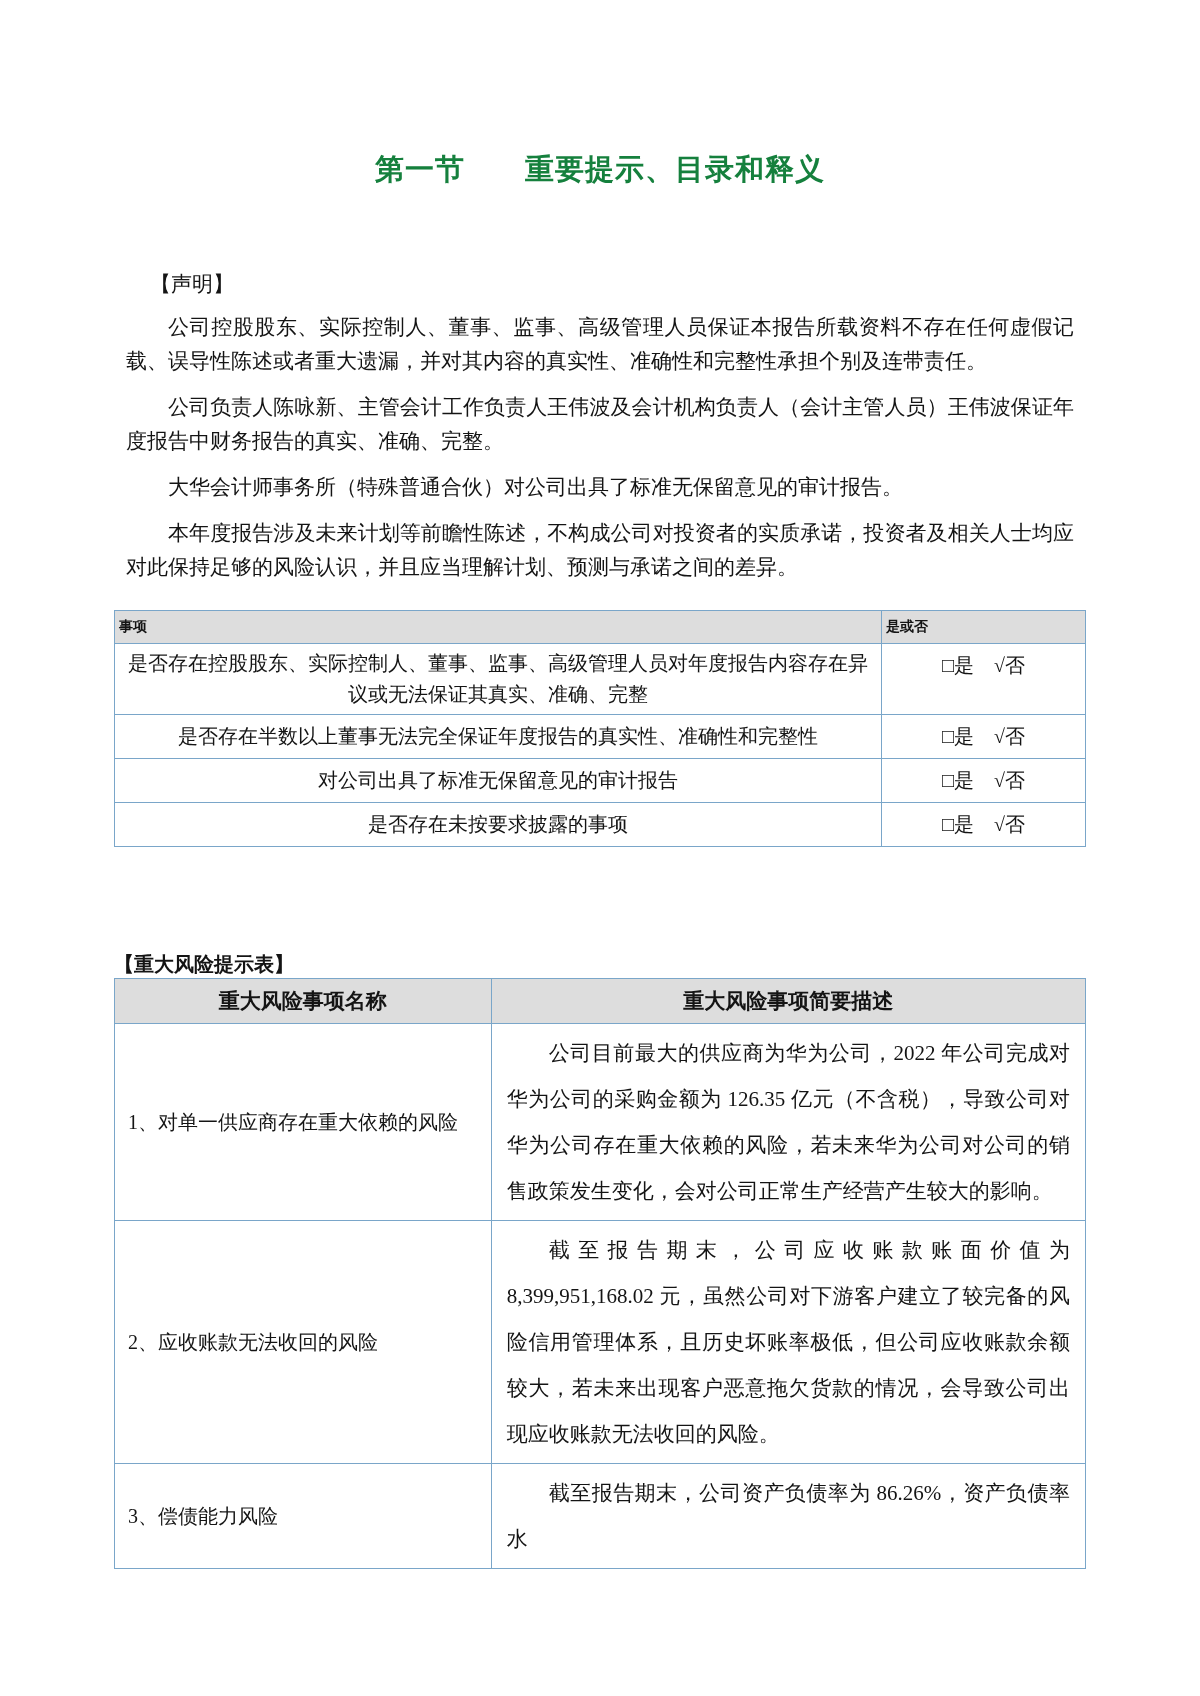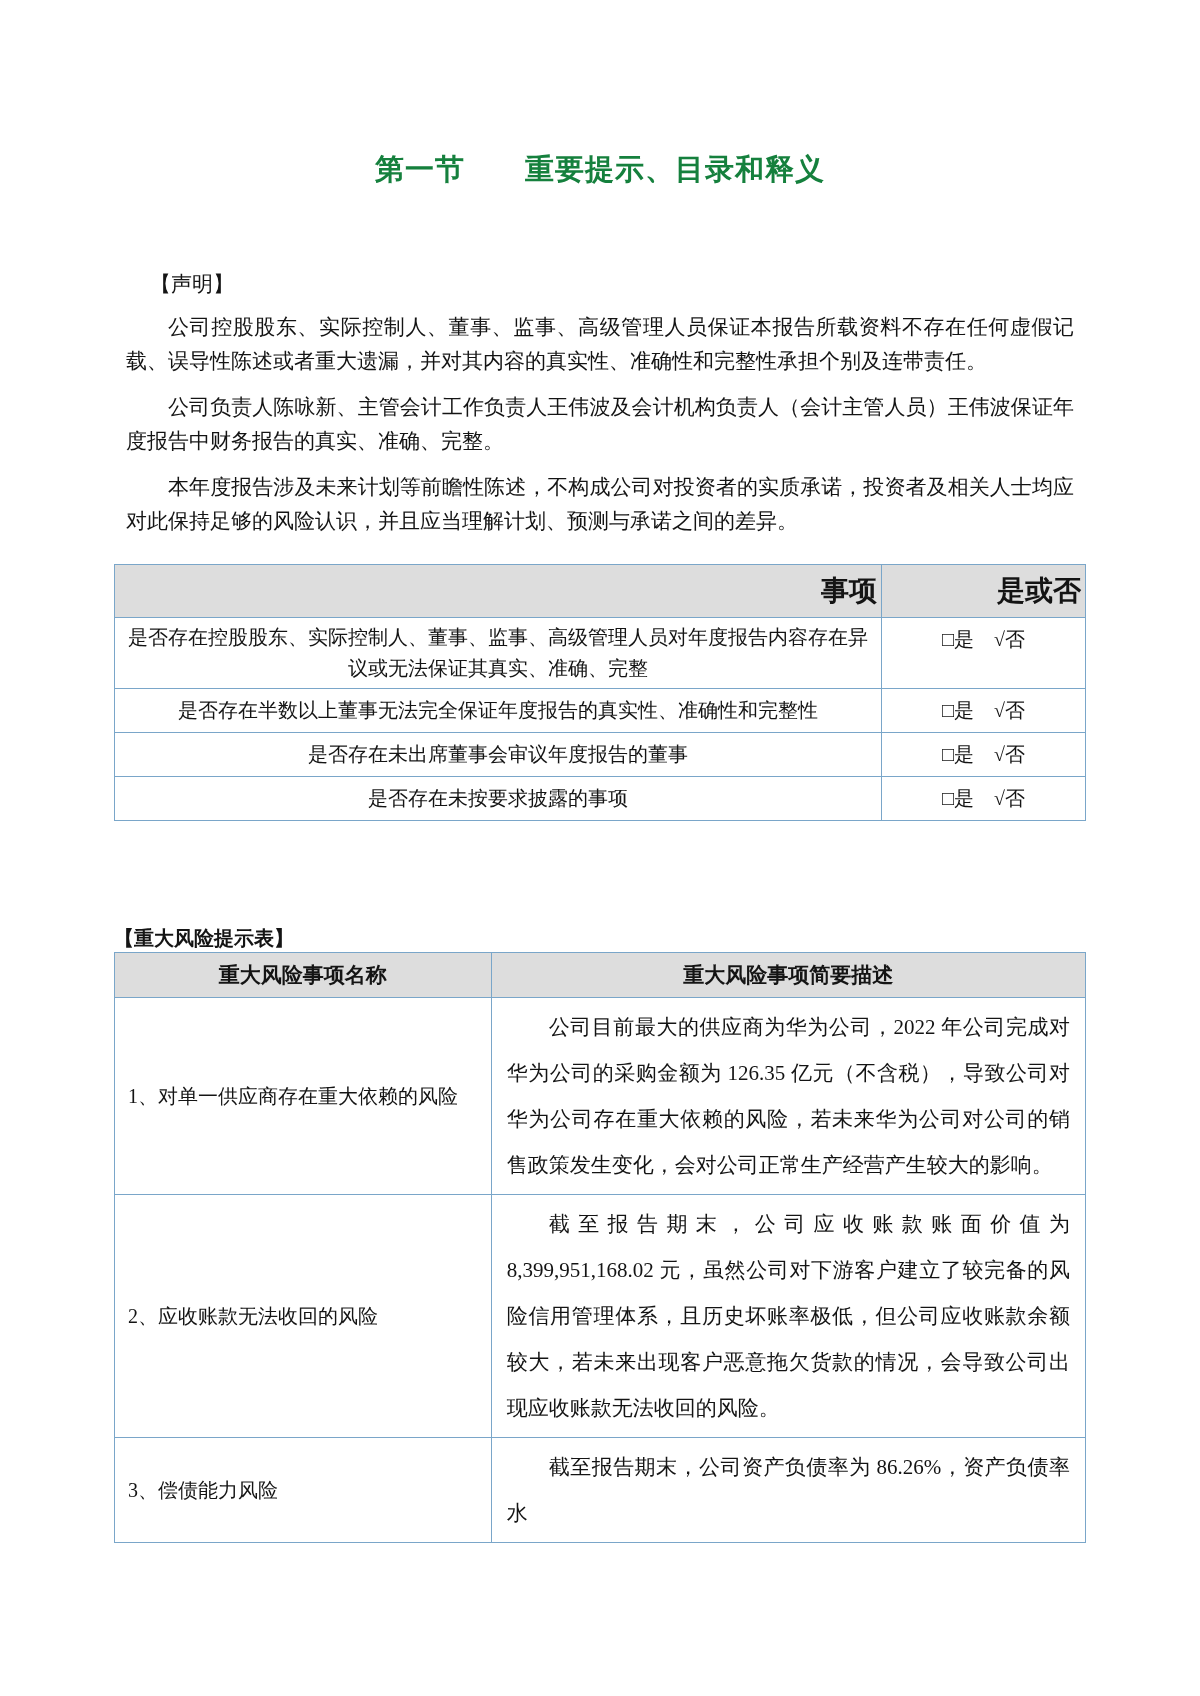--- a/index.html
+++ b/index.html
@@ -46,22 +46,22 @@
   table{border-collapse:collapse;width:100%;}
   table, th, td{border:1px solid var(--border);}
   table.statement{
     margin-top:26px;
     font-size:20px;
   }
   table.statement thead th{
     background:var(--header-bg);
     font-family:"Liberation Sans", sans-serif;
     font-weight:bold;
-    font-size:28px;
-    text-align:right;
+    font-size:14px;
+    text-align:left;
     padding:7px 4px;
   }
   table.statement td.item-cell{
     padding:4px 11px;
     line-height:31px;
     text-align:center;
   }
   table.statement td.answer-cell{
     width:21%;
     text-align:center;
@@ -108,41 +108,42 @@
 
 <div class="page">
 
   <div class="doc-title">第一节　　重要提示、目录和释义</div>
 
   <div class="decl-heading">【声明】</div>
 
   <div class="paragraphs">
     <p>公司控股股东、实际控制人、董事、监事、高级管理人员保证本报告所载资料不存在任何虚假记载、误导性陈述或者重大遗漏，并对其内容的真实性、准确性和完整性承担个别及连带责任。</p>
     <p>公司负责人陈咏新、主管会计工作负责人王伟波及会计机构负责人（会计主管人员）王伟波保证年度报告中财务报告的真实、准确、完整。</p>
+    <p>大华会计师事务所（特殊普通合伙）对公司出具了标准无保留意见的审计报告。</p>
     <p>本年度报告涉及未来计划等前瞻性陈述，不构成公司对投资者的实质承诺，投资者及相关人士均应对此保持足够的风险认识，并且应当理解计划、预测与承诺之间的差异。</p>
   </div>
 
   <table class="statement">
     <thead>
       <tr>
         <th>事项</th>
         <th style="width:21%;">是或否</th>
       </tr>
     </thead>
     <tbody>
       <tr>
         <td class="item-cell">是否存在控股股东、实际控制人、董事、监事、高级管理人员对年度报告内容存在异议或无法保证其真实、准确、完整</td>
         <td class="answer-cell">□是　√否</td>
       </tr>
       <tr>
         <td class="item-cell">是否存在半数以上董事无法完全保证年度报告的真实性、准确性和完整性</td>
         <td class="answer-cell">□是　√否</td>
       </tr>
       <tr>
-        <td class="item-cell">是否存在未出席董事会审议年度报告的董事</td>
+        <td class="item-cell">对公司出具了标准无保留意见的审计报告</td>
         <td class="answer-cell">□是　√否</td>
       </tr>
       <tr>
         <td class="item-cell">是否存在未按要求披露的事项</td>
         <td class="answer-cell">□是　√否</td>
       </tr>
     </tbody>
   </table>
 
   <div class="risk-heading">【重大风险提示表】</div>

